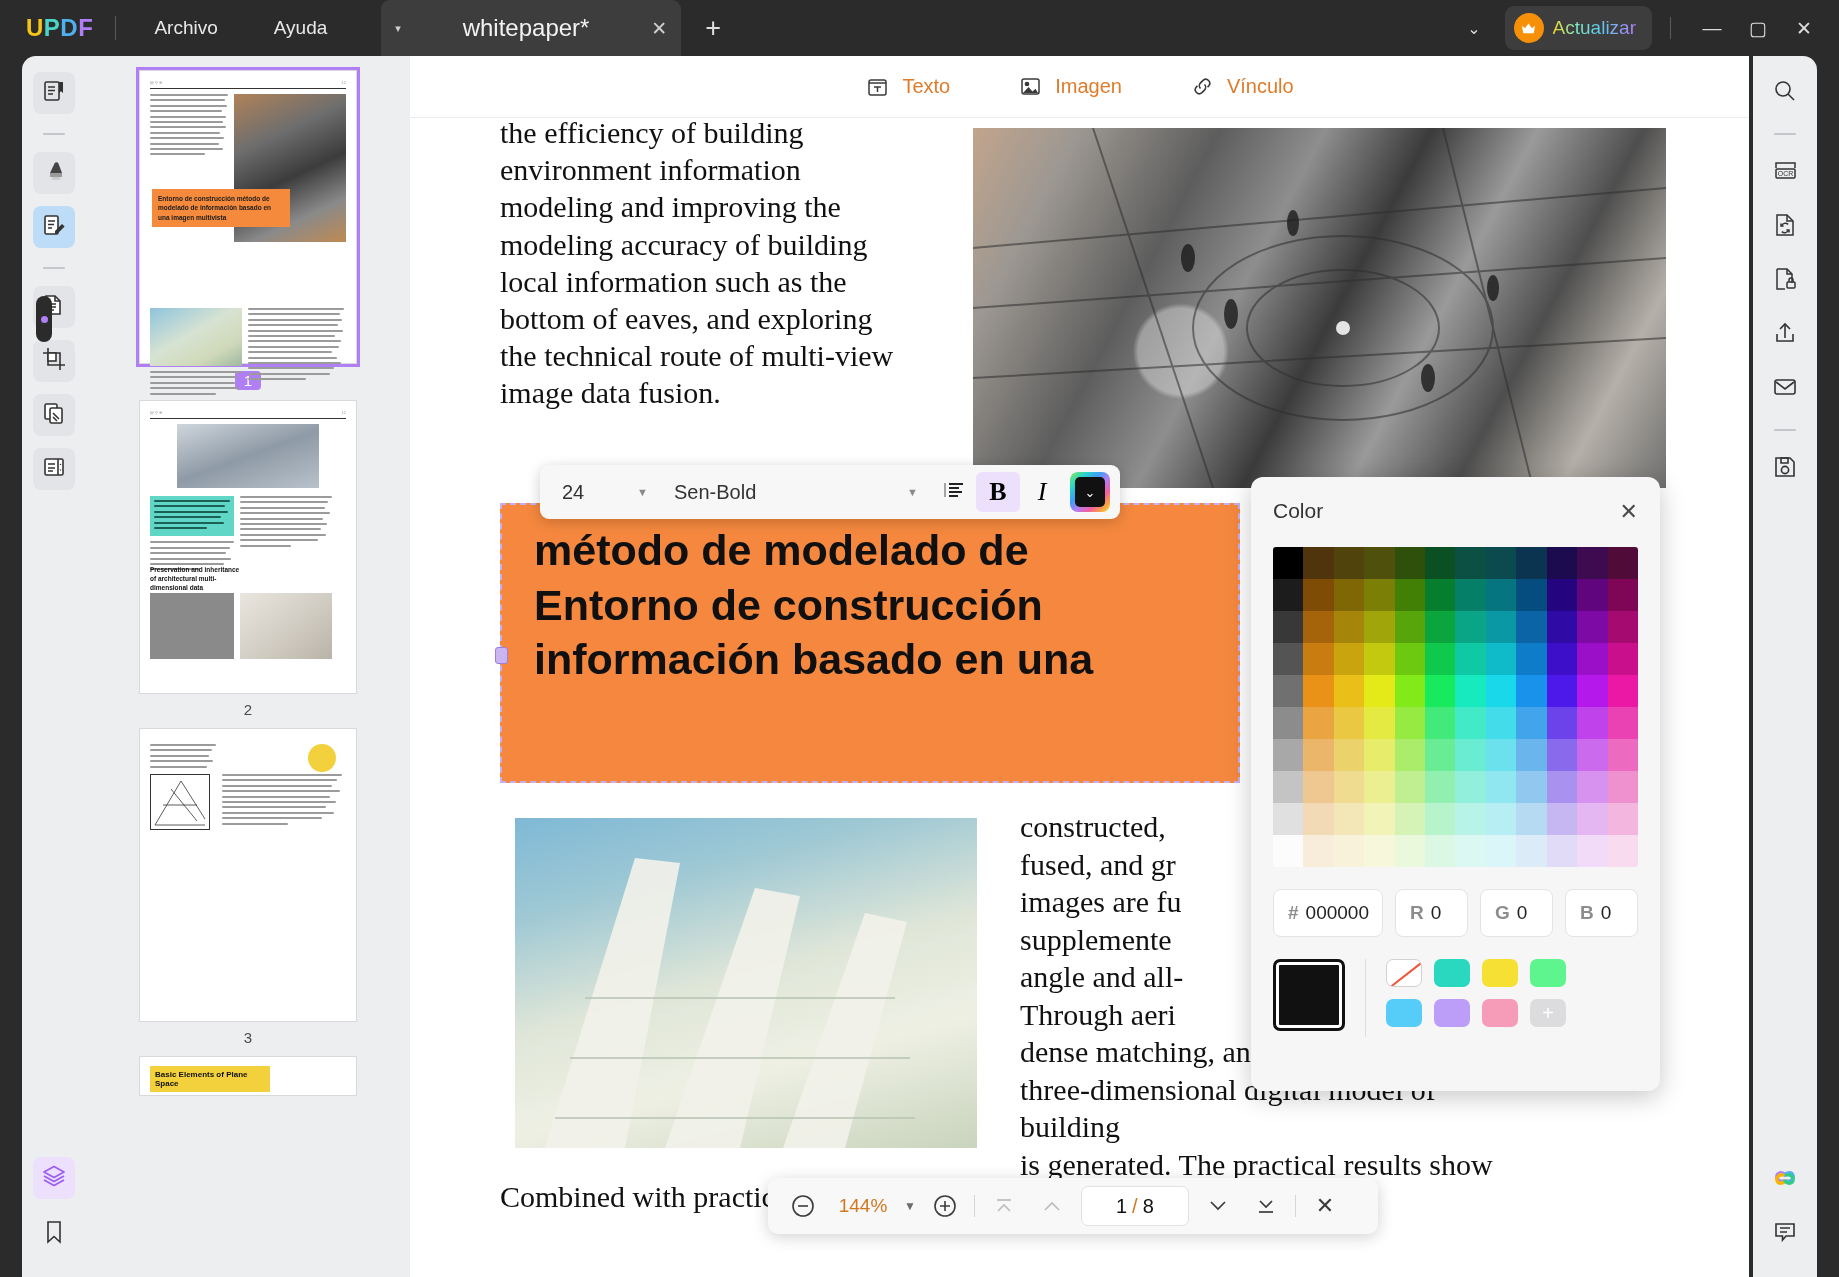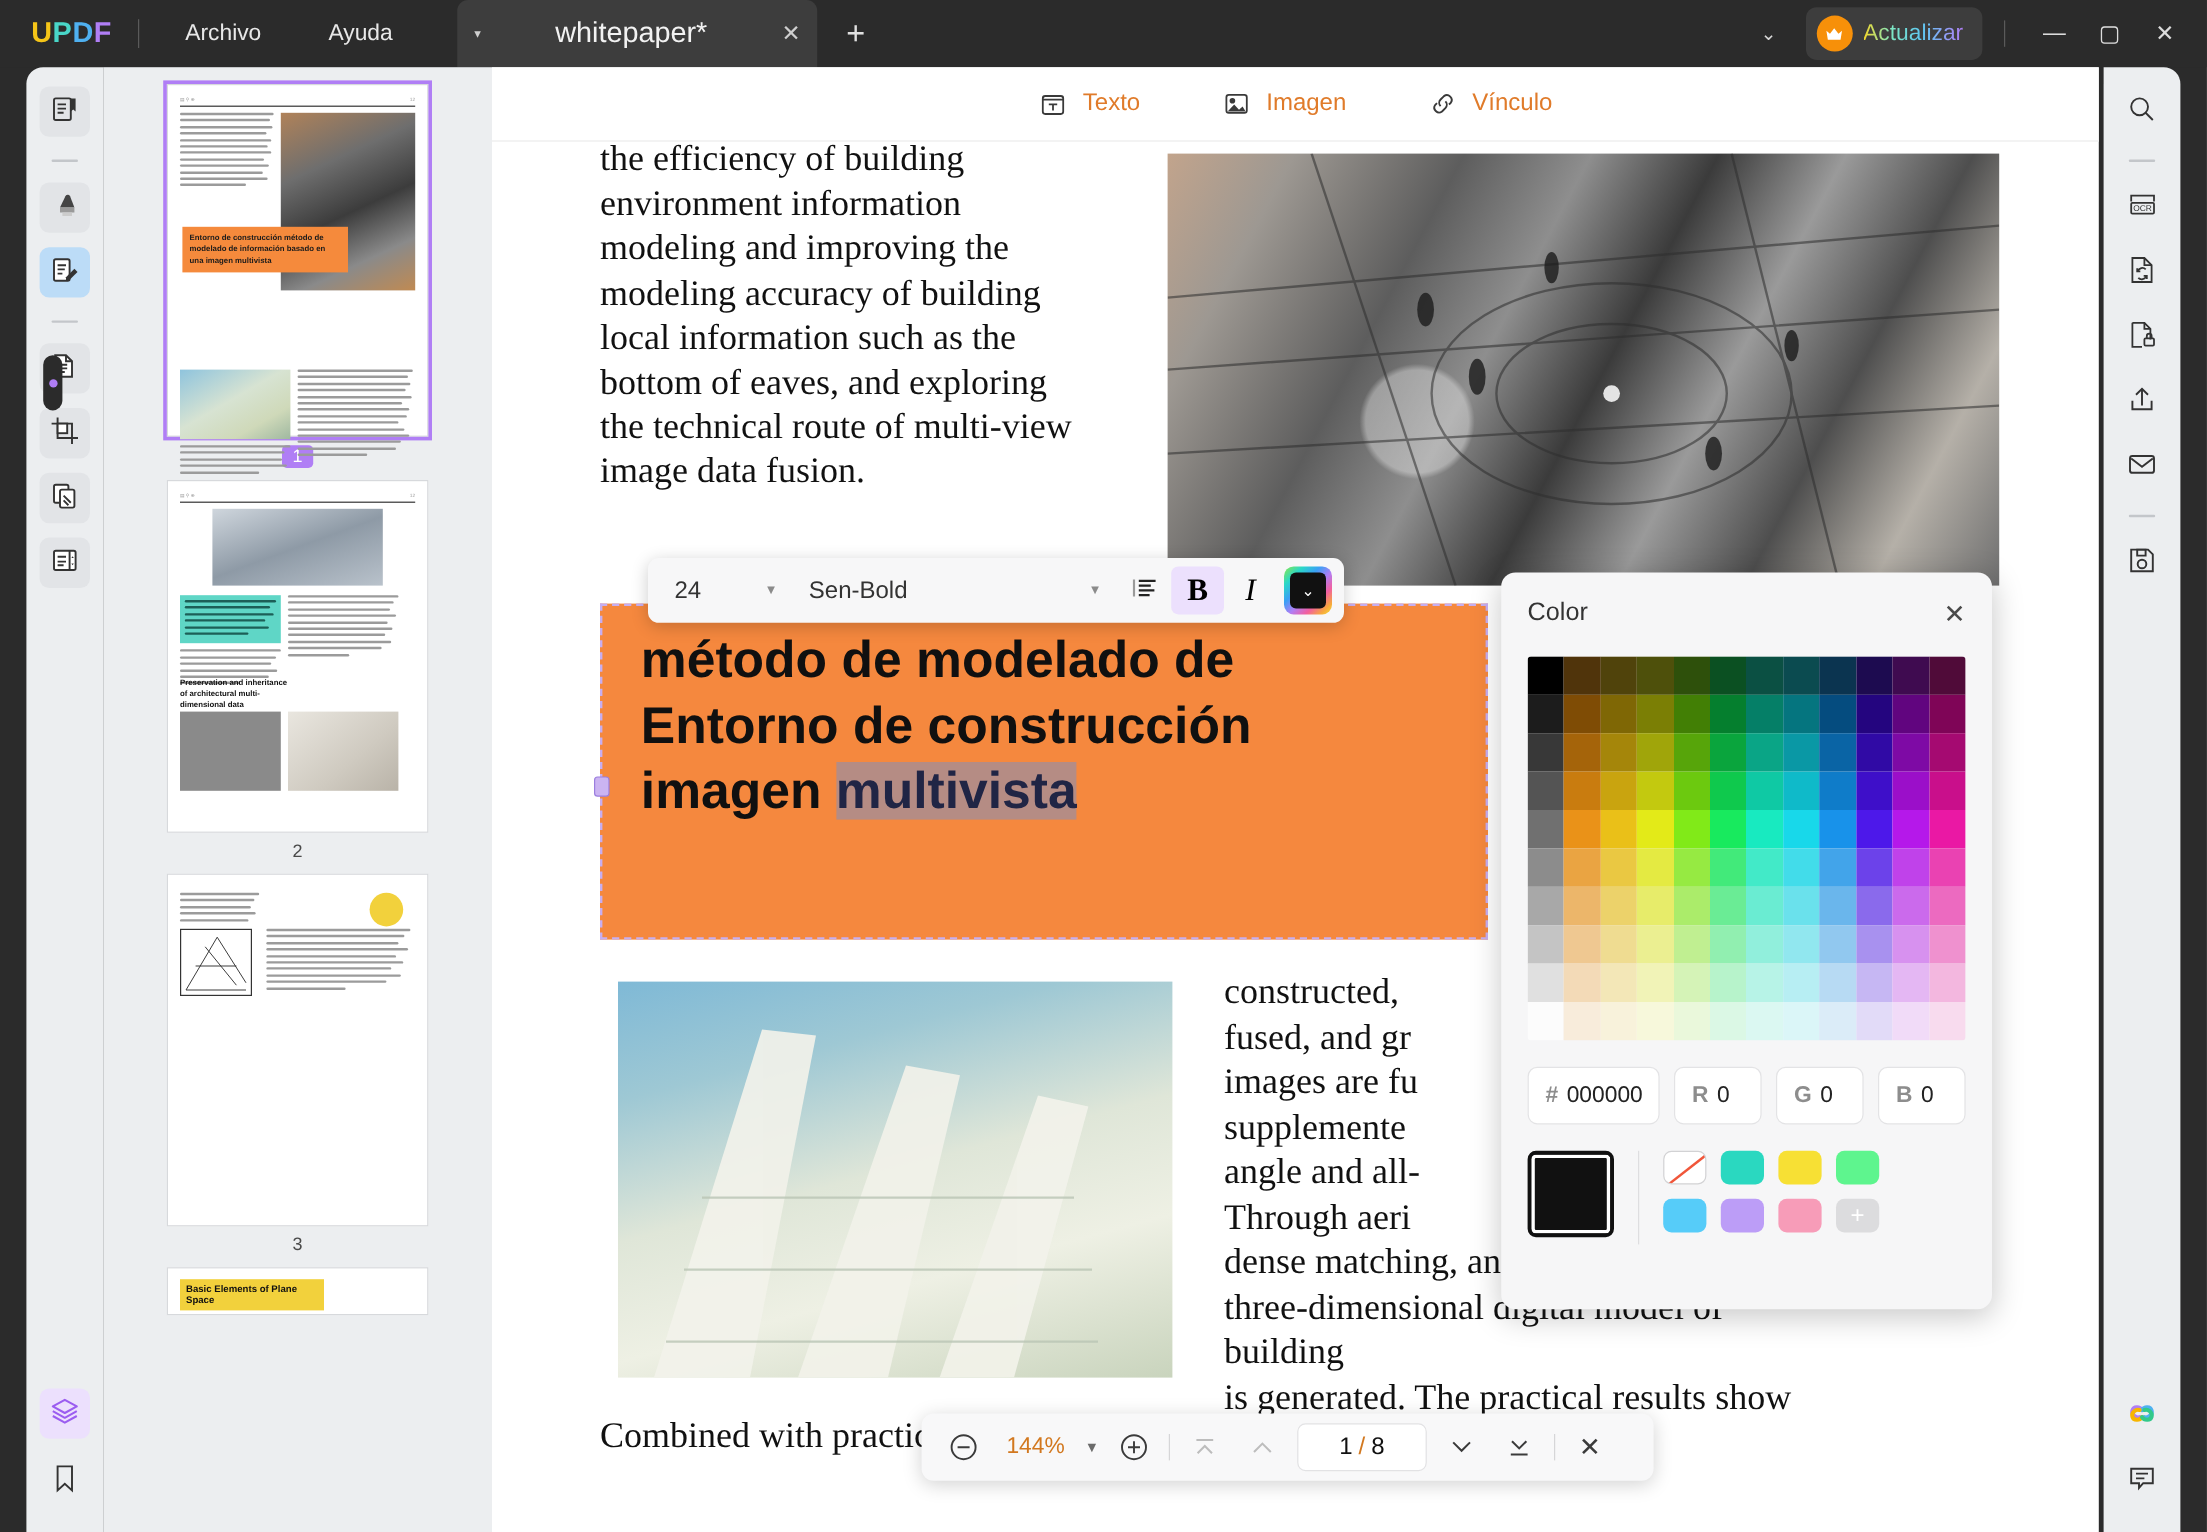--- a/index.html
+++ b/index.html
@@ -538,23 +538,21 @@
             </g>
             <circle cx="370" cy="200" r="7" fill="#ffffff" opacity=".85"></circle>
           </svg>
         </div>
 
         <div class="selblock">
           <div class="selhandle"></div>
           <div class="htxt">
             <div>método de modelado de</div>
             <div>Entorno de construcción</div>
-            <div>
-              <span>imagen </span><span class="selword">multivista</span>
-            </div>
+            <div>información basado en una</div>
           </div>
         </div>
 
         <div class="img2" style="background:linear-gradient(165deg,#7fb9d6 0%,#9ec8d4 22%,#dfe6d8 48%,#eef0e4 70%,#c9d4bd 100%)">
           <svg width="462" height="330" viewBox="0 0 462 330">
             <g fill="#f2f2ea" opacity=".92">
               <path d="M30 330 L120 40 L165 45 L110 330z"></path>
               <path d="M150 330 L240 70 L285 78 L225 330z"></path>
               <path d="M268 330 L350 95 L392 104 L330 330z"></path>
             </g>

